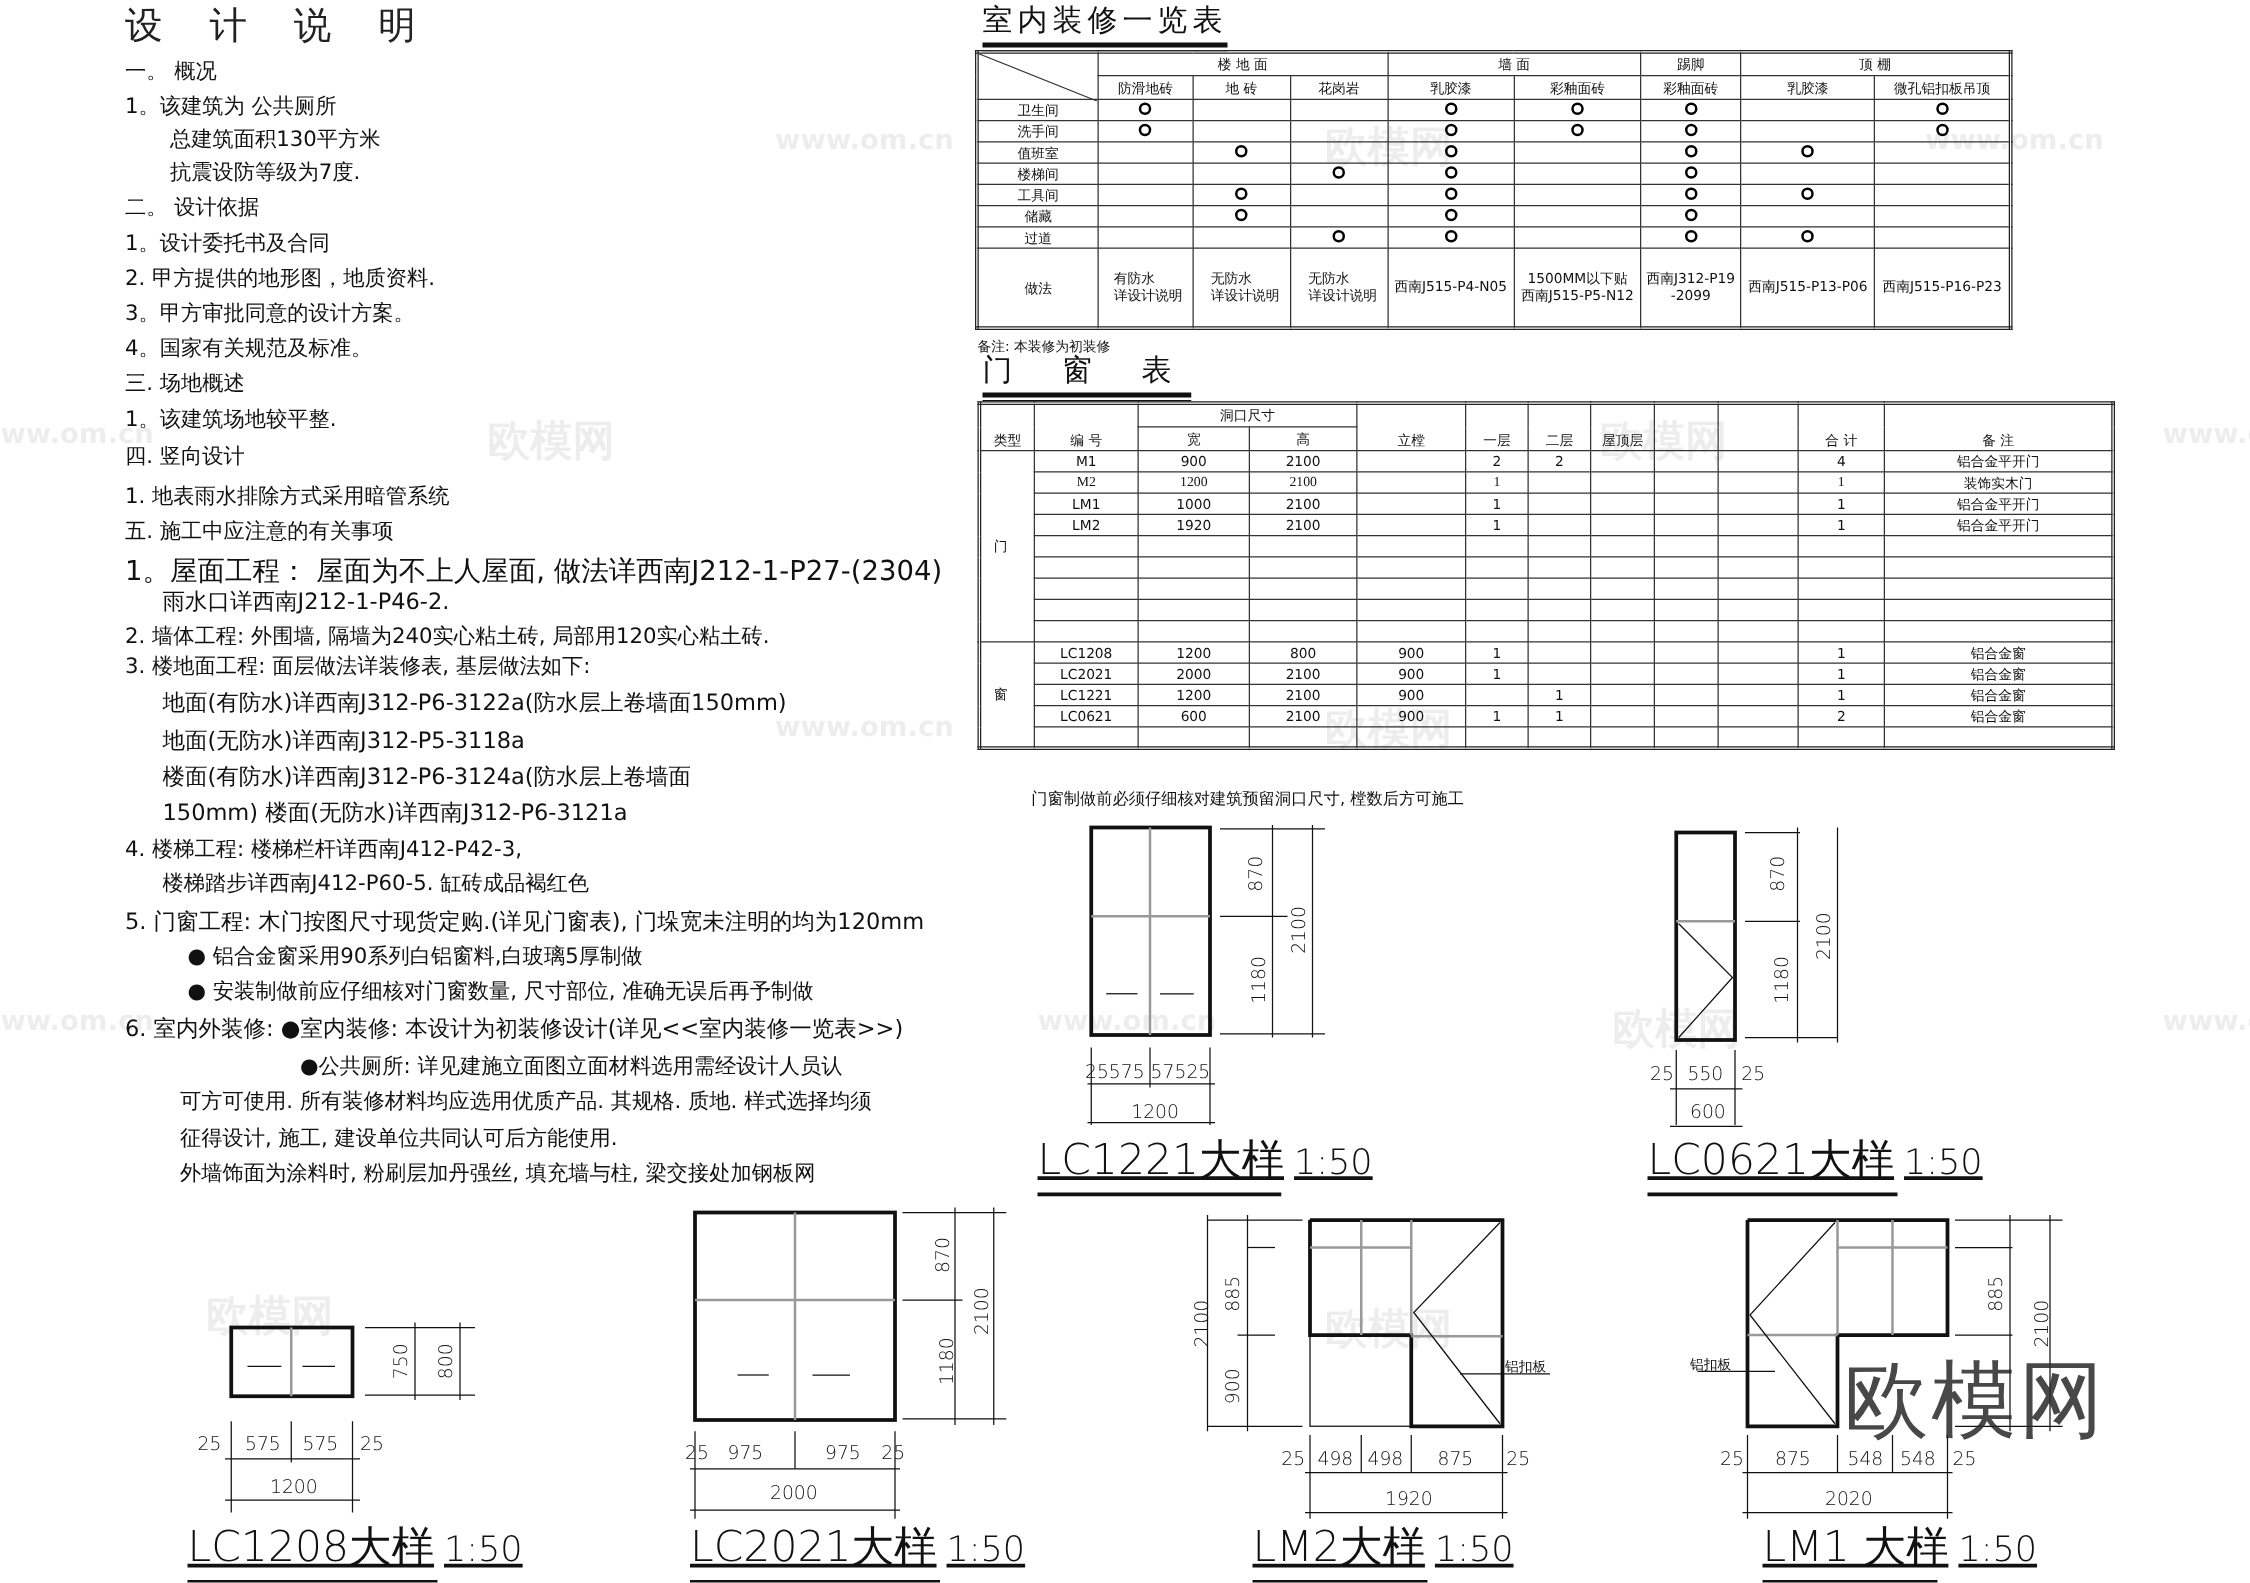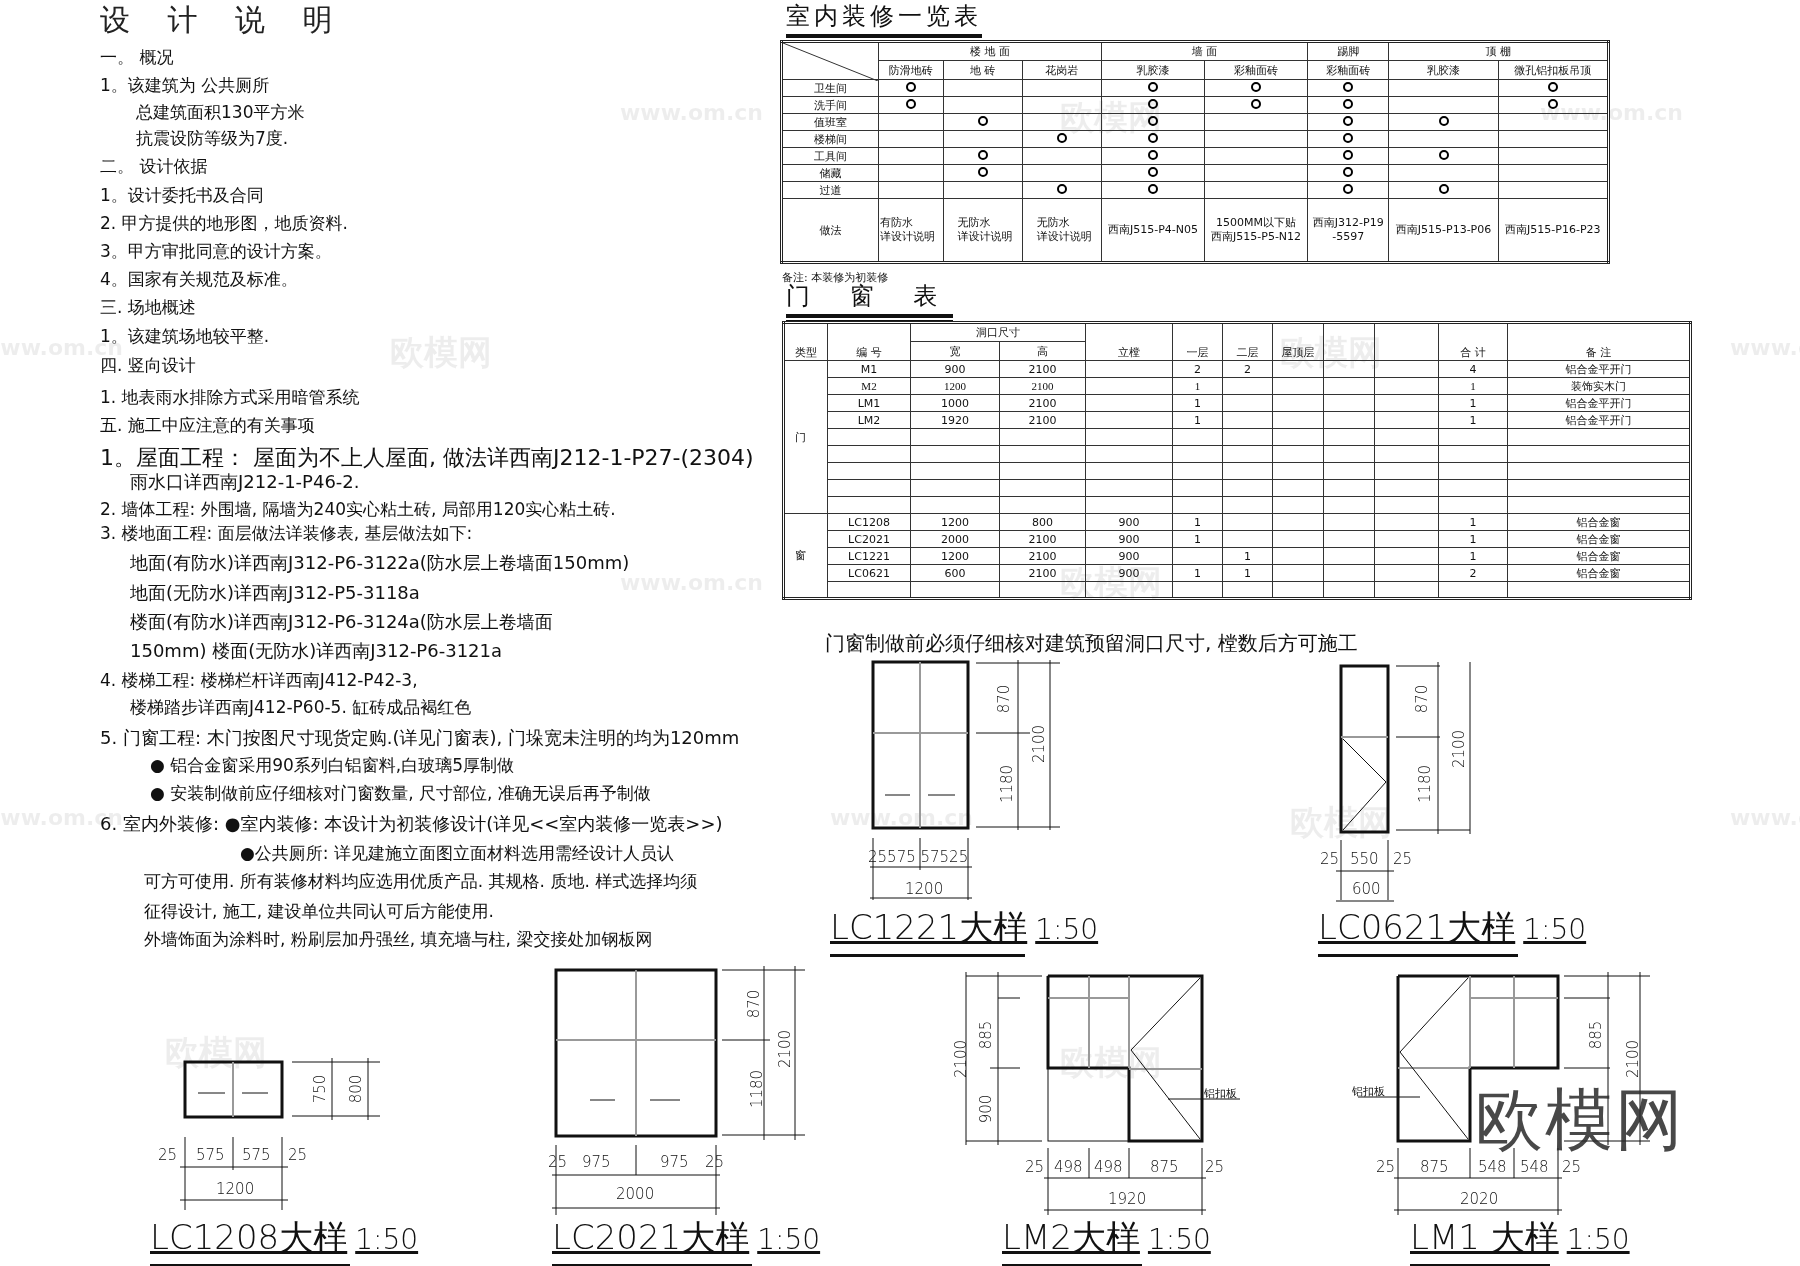--- a/index.html
+++ b/index.html
@@ -180,31 +180,31 @@
         <td><span class="dot"></span></td>
         <td></td>
         <td><span class="dot"></span></td>
         <td><span class="dot"></span></td>
         <td></td>
       </tr>
     </tbody>
   <tbody>
       <tr style="height:64px">
     <td>做法</td>
-    <td class="sm" style="white-space:pre-line;text-align:left;padding-left:1px">有防水
+    <td class="sm" style="white-space:pre-line;text-align:left;padding-left:12px">有防水
 详设计说明</td>
     <td class="sm" style="white-space:pre-line;text-align:left;padding-left:14px">无防水
 详设计说明</td>
     <td class="sm" style="white-space:pre-line;text-align:left;padding-left:14px">无防水
 详设计说明</td>
     <td class="sm" style="white-space:pre-line">西南J515-P4-N05</td>
     <td class="sm" style="white-space:pre-line">1500MM以下贴
 西南J515-P5-N12</td>
     <td class="sm" style="white-space:pre-line">西南J312-P19
--5597</td>
+-2099</td>
     <td class="sm" style="white-space:pre-line">西南J515-P13-P06</td>
     <td class="sm" style="white-space:pre-line">西南J515-P16-P23</td>
   </tr>
 </tbody>
   </table>
 <div class="abs" style="left:782px;top:270px;font-size:11px;">备注: 本装修为初装修</div>
 
 <div class="abs sect-title" style="left:786px;top:280px;">
   <span style="letter-spacing:16px">门 窗 表</span>
   <span class="u1"></span><span class="u2"></span>
@@ -409,21 +409,21 @@
         <td class="num"></td>
         <td class="num"></td>
         <td class="num"></td>
         <td class="num"></td>
         <td class="num"></td>
         <td class="num"></td>
         <td class=""></td>
       </tr>
     </tbody>
 </table>
-<div class="abs" style="left:825px;top:630px;font-size:20px;white-space:nowrap">门窗制做前必须仔细核对建筑预留洞口尺寸, 樘数后方可施工</div>
+<div class="abs" style="left:825px;top:630px;font-size:13px;white-space:nowrap">门窗制做前必须仔细核对建筑预留洞口尺寸, 樘数后方可施工</div>
 
 <svg class="abs" style="left:0;top:0" width="1800" height="1266">
   <g stroke="#111" fill="none">
 
     <g>
       <rect x="873" y="662" width="95" height="166" stroke-width="3"></rect>
       <line x1="920" y1="662" x2="920" y2="828" stroke="#999" stroke-width="2"></line>
       <line x1="873" y1="733" x2="968" y2="733" stroke="#999" stroke-width="2"></line>
       <line x1="885" y1="795" x2="910" y2="795"></line>
         <line x1="928" y1="795" x2="955" y2="795"></line>

